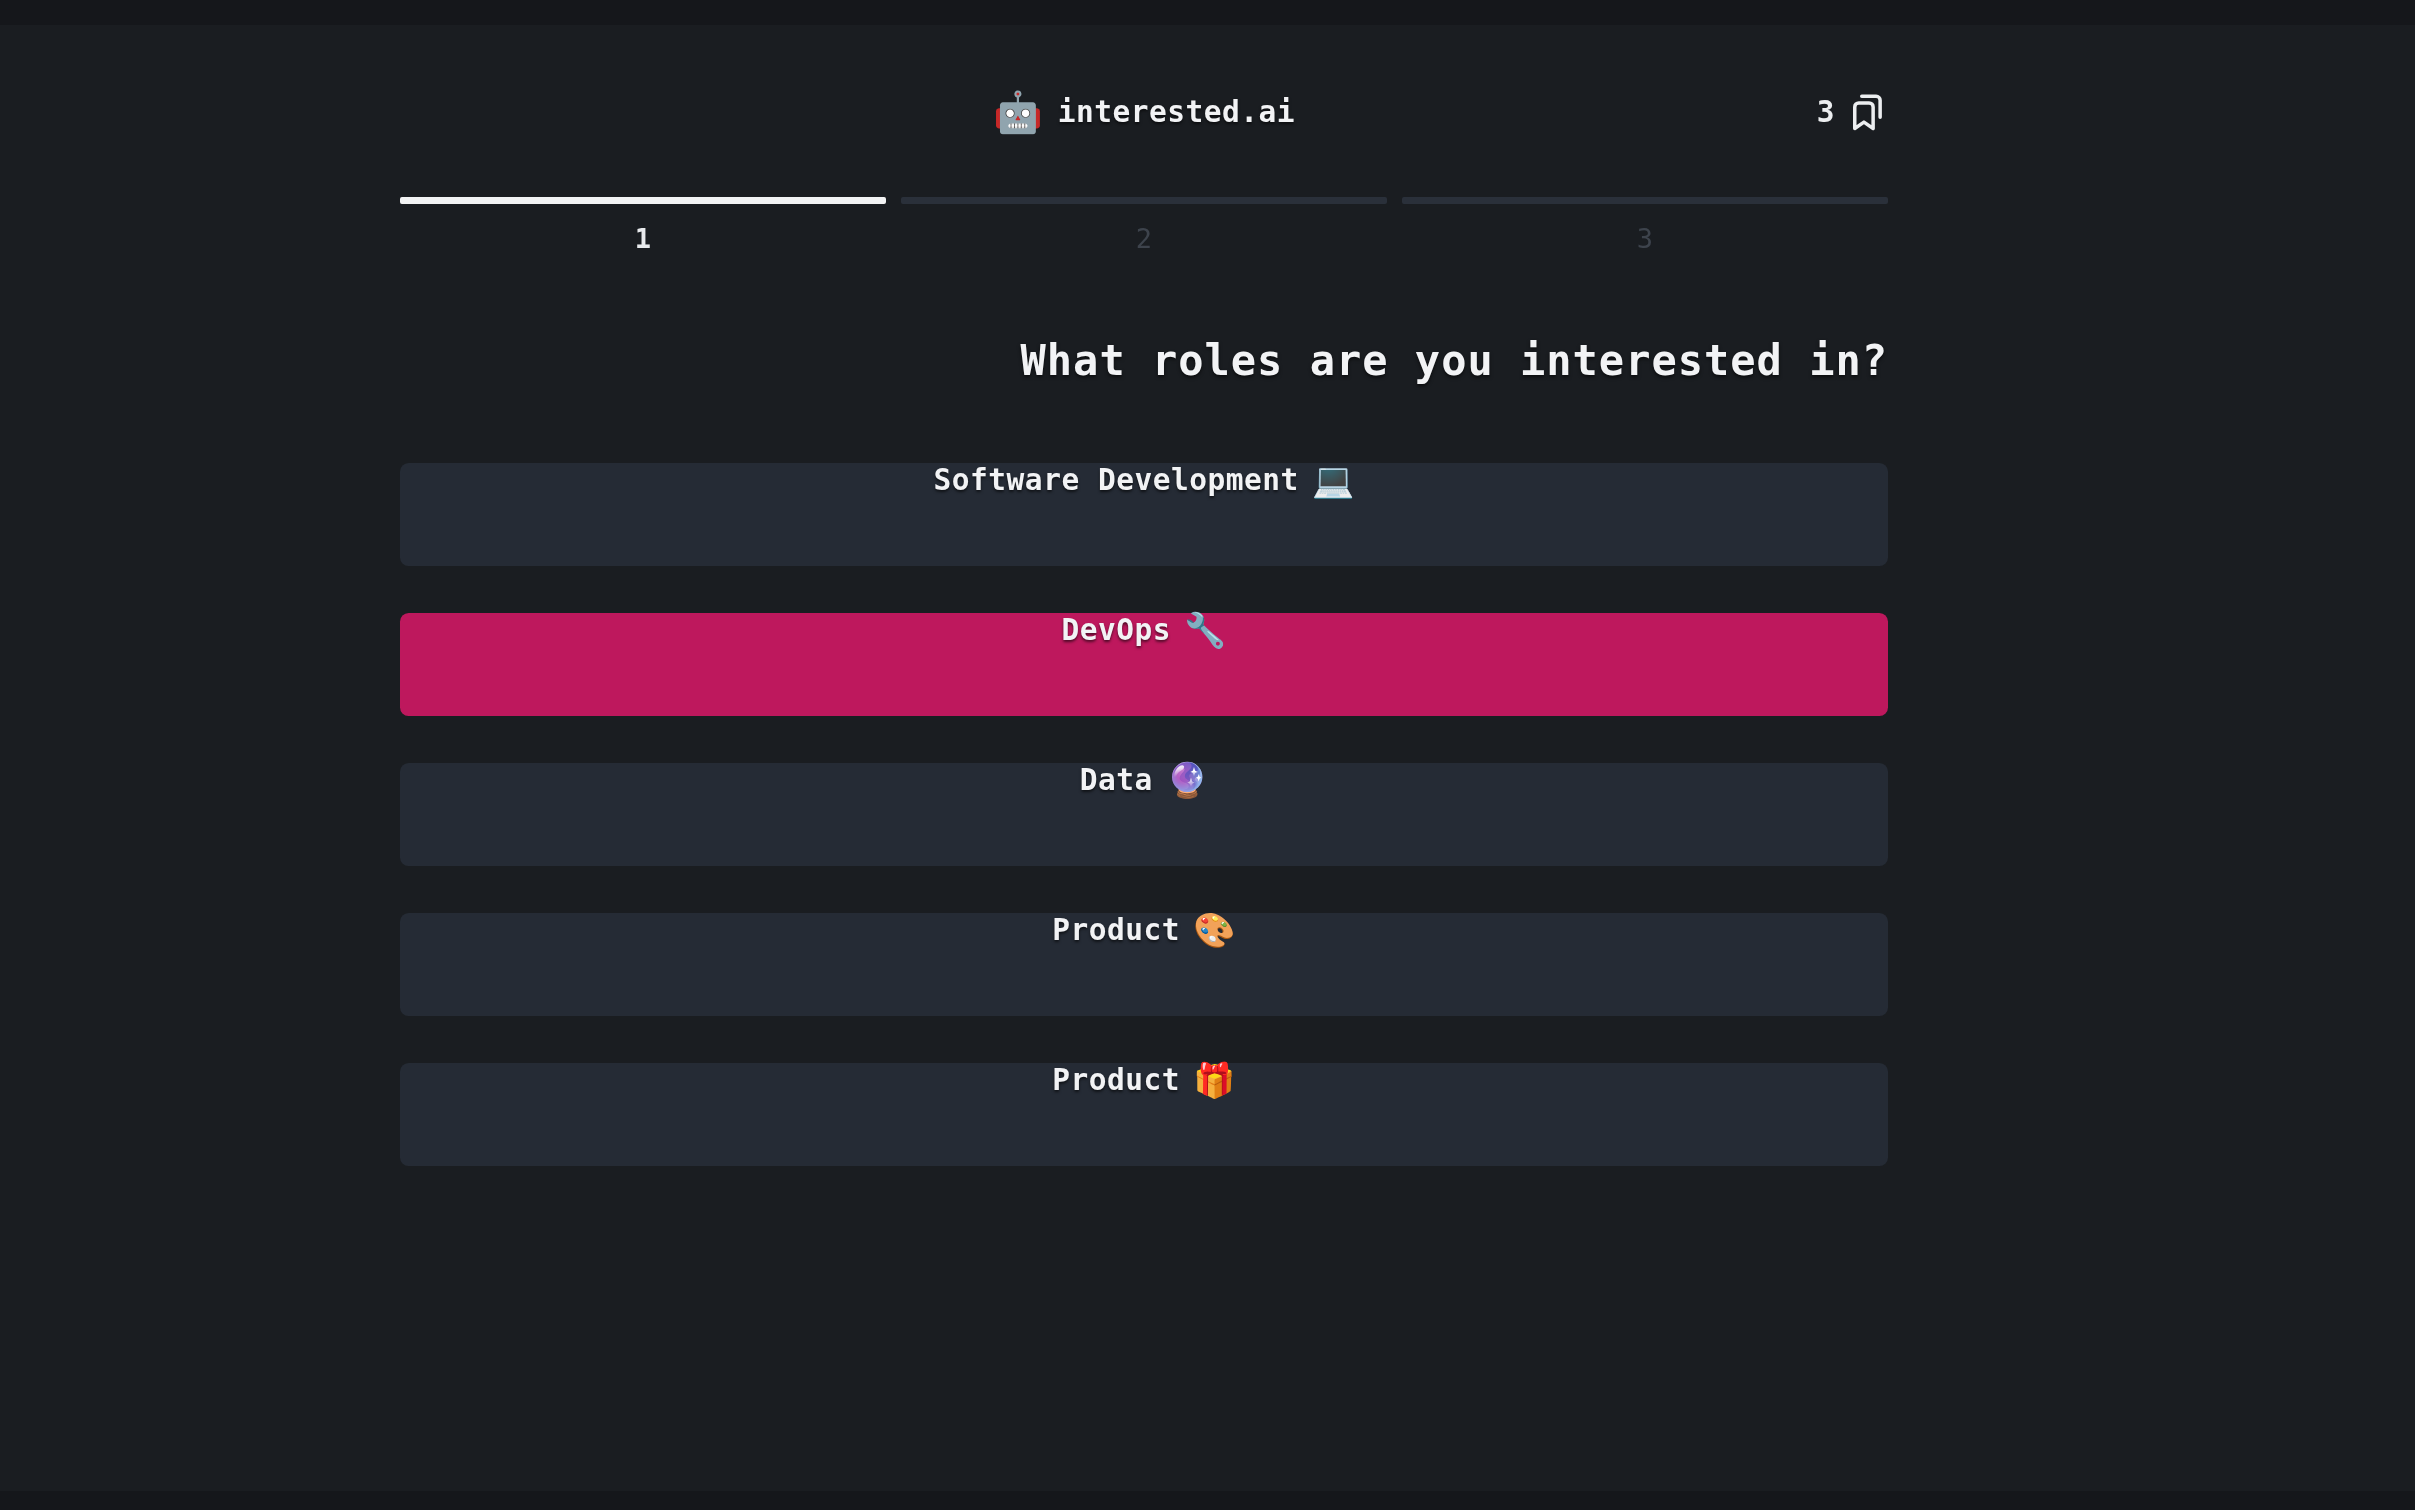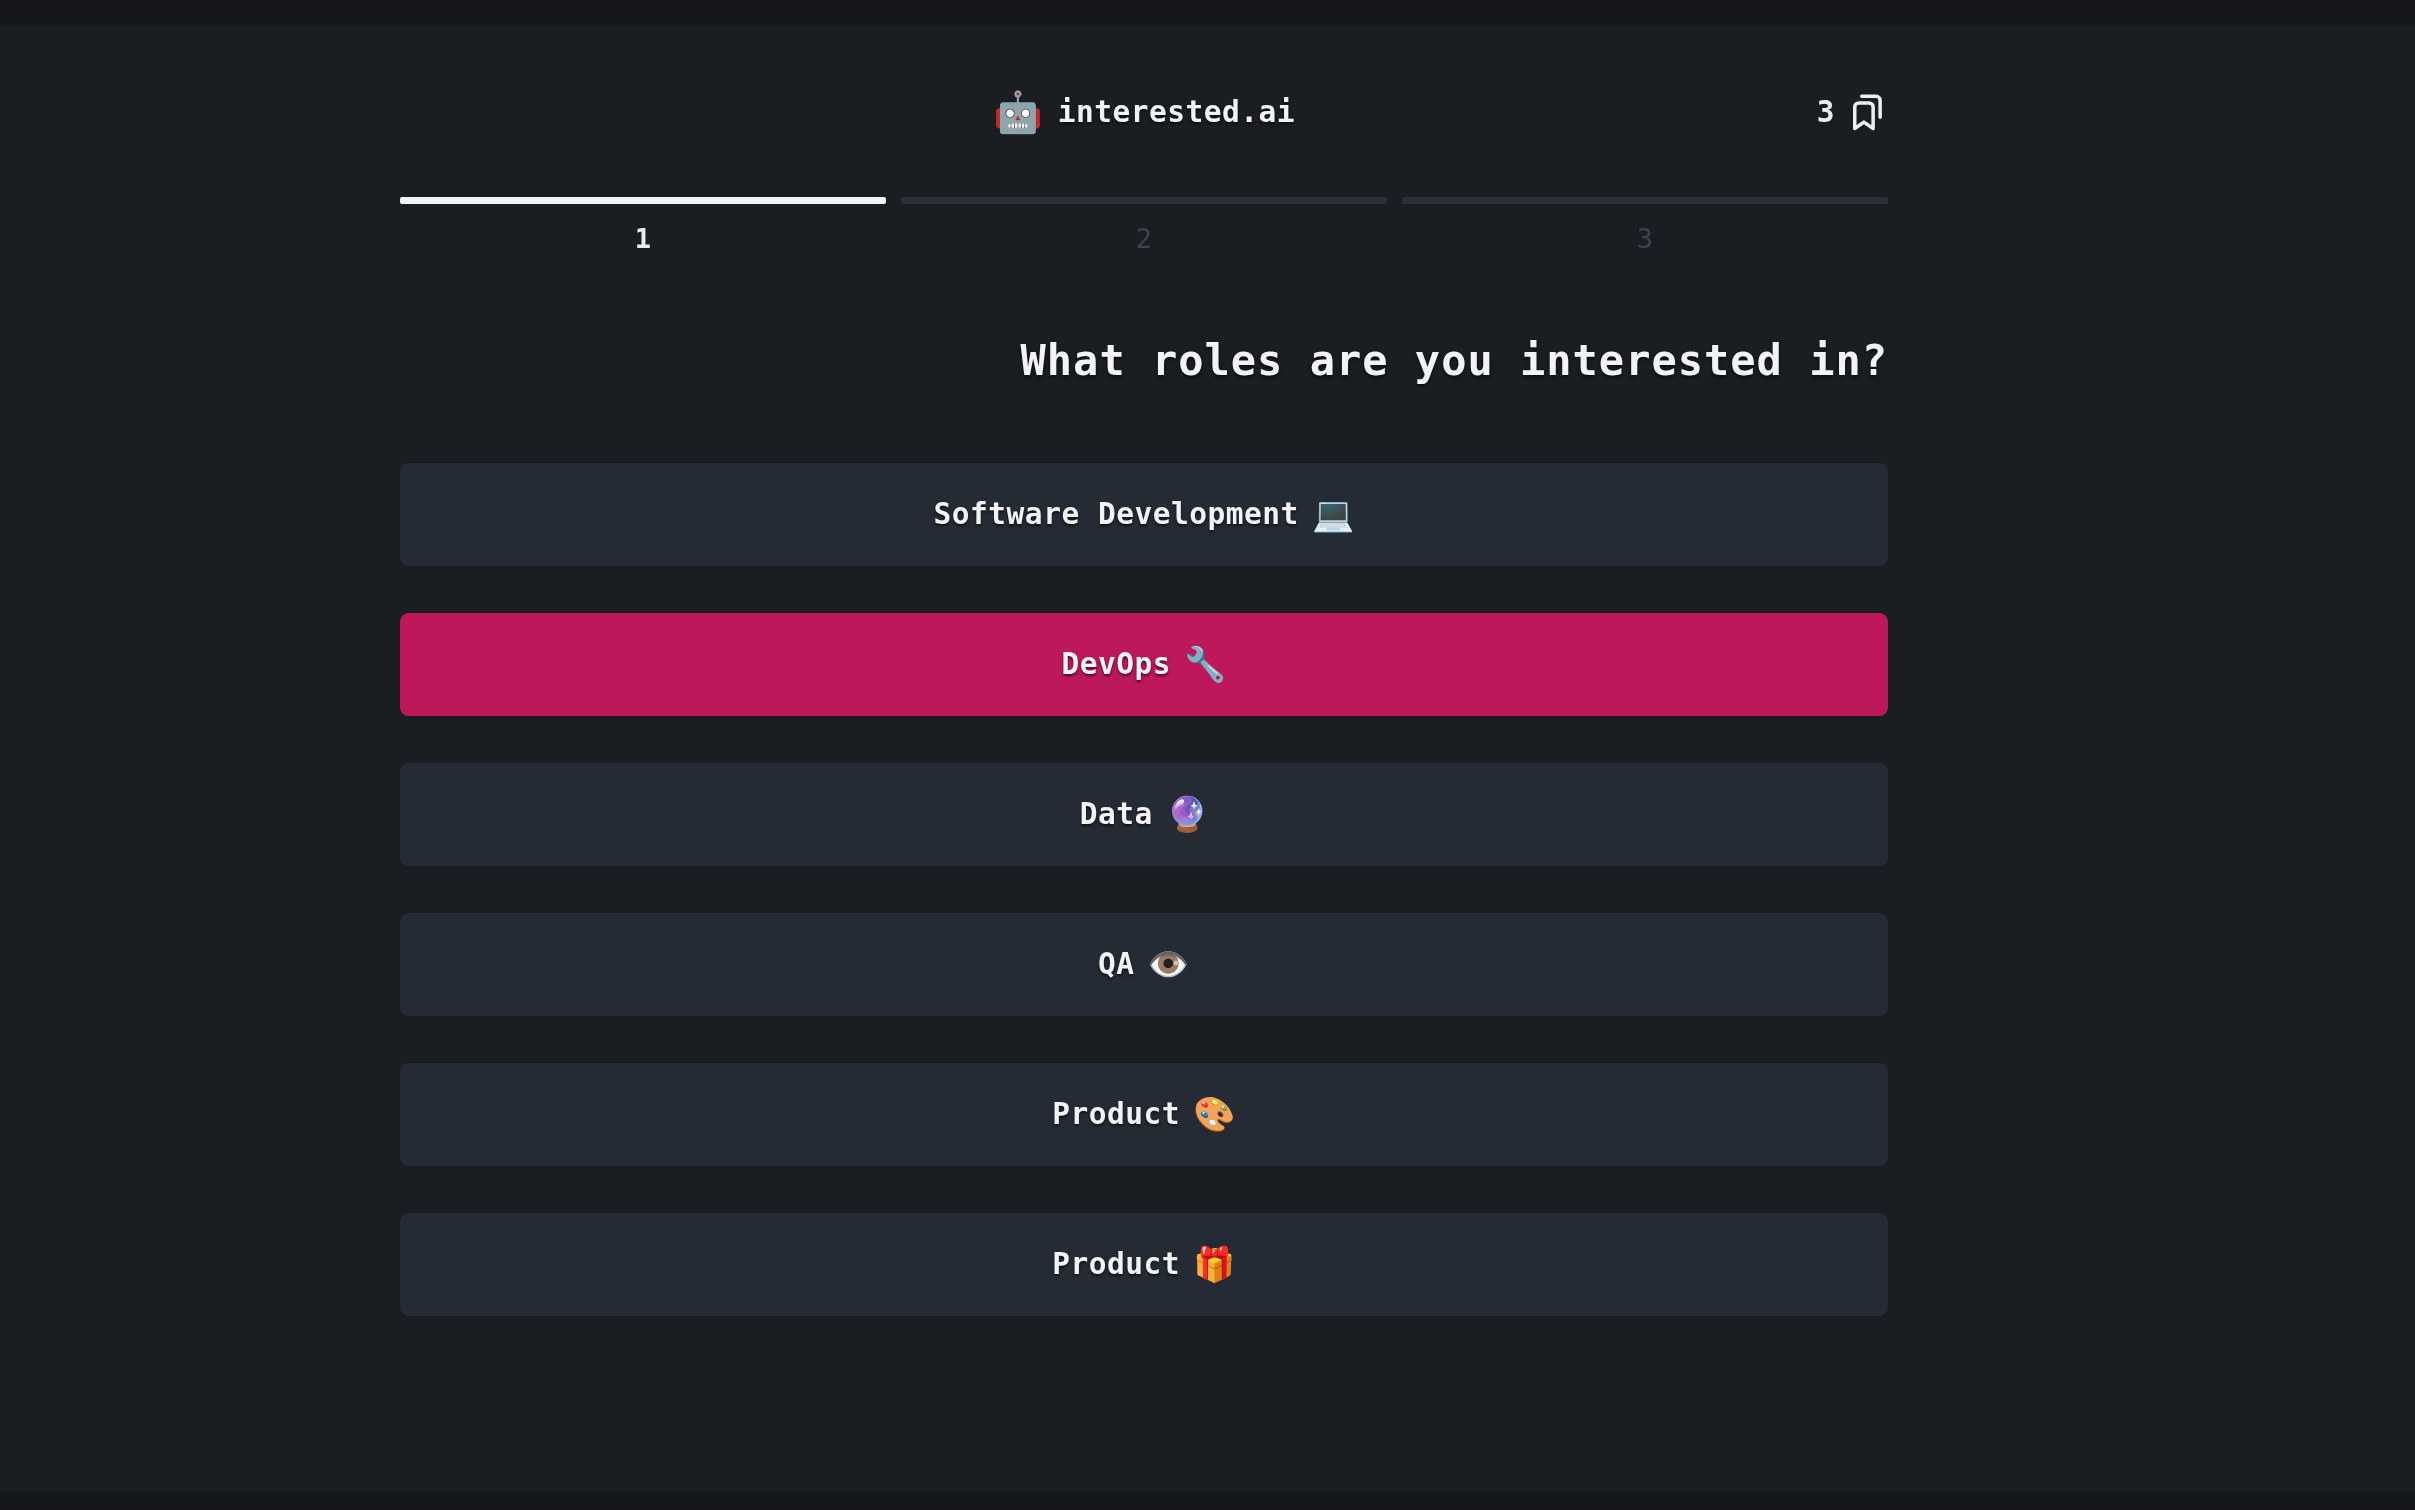--- a/index.html
+++ b/index.html
@@ -66,21 +66,21 @@
 
   
   .options { margin-top:78px; display:flex; flex-direction:column; }
   .option {
     height:103px;
     margin-bottom:47px;
     border-radius:8.6px;
     background:#252b35;
     border:none;
     display:flex;
-    align-items:center;
+    align-items:flex-start;
     justify-content:center;
     gap:13.3px;
     cursor:pointer;
     font-family:inherit;
     color:#f2f3f5;
   }
   .option.highlighted { background:#be185d; }
   .option-label {
     font-size:29.5px; font-weight:700; letter-spacing:0.5px;
     text-shadow:0 1.9px 2.9px rgba(0,0,0,0.6);
@@ -134,24 +134,20 @@
     </button>
     <button class="option highlighted">
       <span class="option-label">DevOps</span>
       <span class="option-emoji">🔧</span>
     </button>
     <button class="option">
       <span class="option-label">Data</span>
       <span class="option-emoji">🔮</span>
     </button>
     <button class="option">
-      <span class="option-label">QA</span>
-      <span class="option-emoji">👁️</span>
-    </button>
-    <button class="option">
       <span class="option-label">Product</span>
       <span class="option-emoji">🎨</span>
     </button>
     <button class="option">
       <span class="option-label">Product</span>
       <span class="option-emoji">🎁</span>
     </button>
   </div>
 
 </div>

